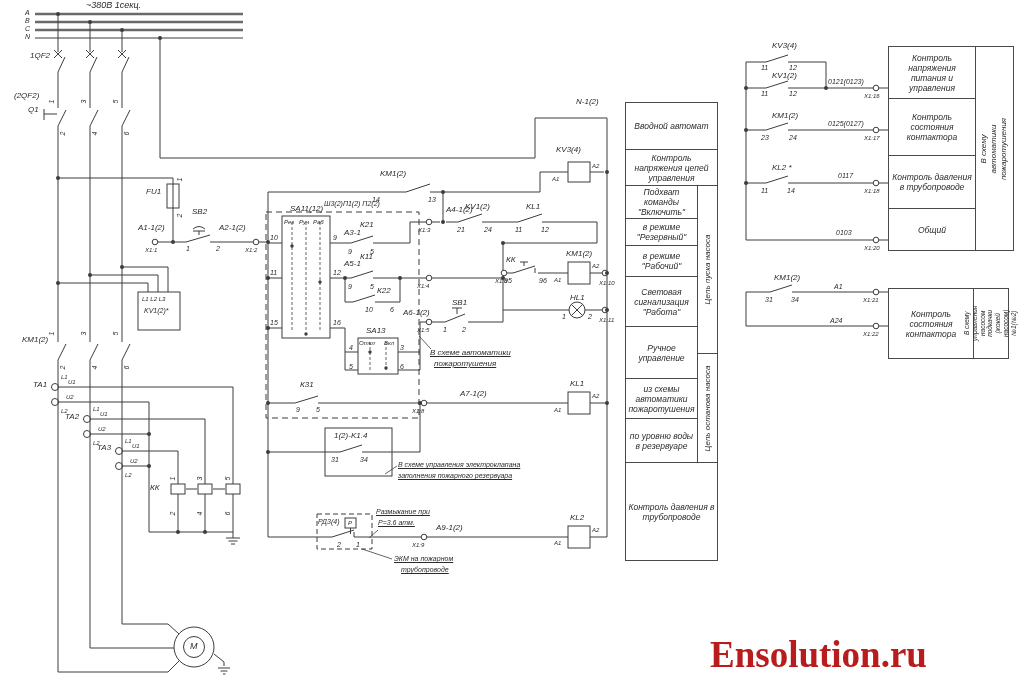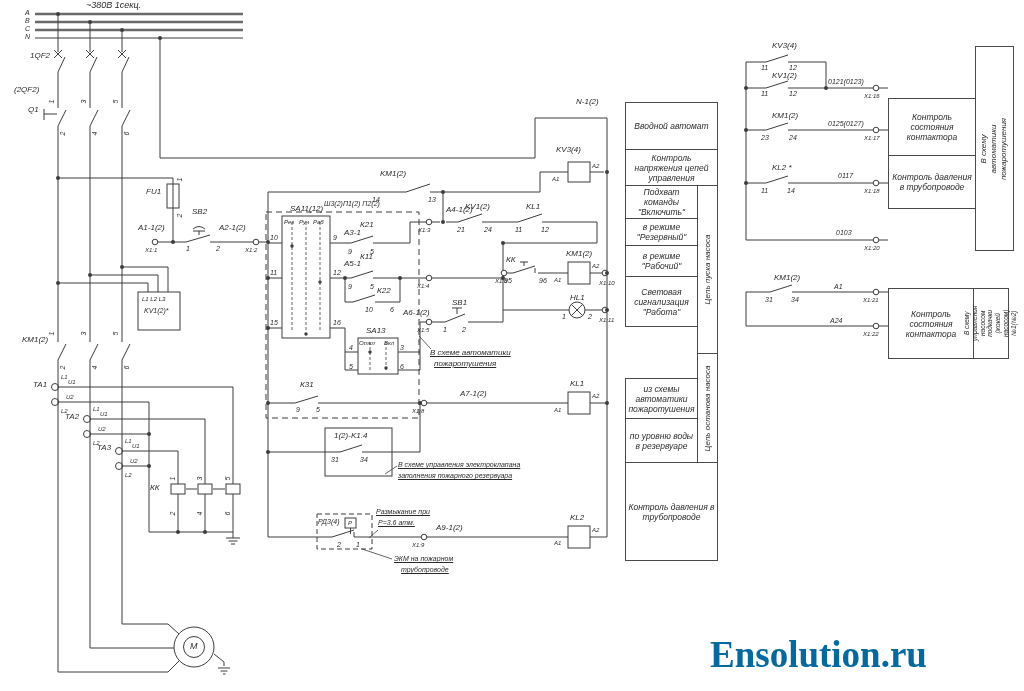--- a/index.html
+++ b/index.html
@@ -8,21 +8,21 @@
   .L{position:absolute;font:italic 8px "Liberation Sans",sans-serif;color:#2b2b2b;white-space:nowrap;line-height:1}
   .t9{font-size:9px}.t7{font-size:7px}.t6{font-size:6px}
   .ul{text-decoration:underline}
   .r90{transform:rotate(-90deg);transform-origin:center}
   .cell{position:absolute;border:1px solid #4a4a4a;display:flex;align-items:center;justify-content:center;text-align:center;
         font:italic 8.5px "Liberation Sans",sans-serif;color:#2b2b2b;box-sizing:border-box;padding:1px 2px;background:transparent}
   .vcell{position:absolute;border:1px solid #4a4a4a;display:flex;align-items:center;justify-content:center;box-sizing:border-box;background:transparent}
   .vtxt{transform:rotate(-90deg);white-space:nowrap;font:italic 8px "Liberation Sans",sans-serif;color:#2b2b2b;text-align:center}
   .vtxt.wrap{white-space:normal;width:110px;line-height:1.25}
   .vtxt.wrap2{white-space:normal;width:64px;font-size:6.5px;line-height:1.2}
-  .wm{position:absolute;font:bold 37px "Liberation Serif",serif;color:#0369a1;line-height:1}
+  .wm{position:absolute;font:bold 37px "Liberation Serif",serif;color:#b91c1c;line-height:1}
 </style>
 </head>
 <body>
 
 <div id="stage">
 
 <svg width="1024" height="691" viewBox="0 0 1024 691">
   <g stroke="#3d3d3d" stroke-width="1" fill="none">
     <g>
       <path stroke-width="2.6" stroke="#6a6a6a" d="M35 14H243 M35 22H243 M35 30H243"></path>
@@ -198,21 +198,21 @@
         <circle cx="386" cy="368" r="1.7"></circle>
   </g>
 </svg>
 
 <span class="L t9" style="left:86px;top:1px">~380В 1секц.</span>
 <span class="L t7" style="left:25px;top:9px">А</span>
 <span class="L t7" style="left:25px;top:17px">В</span>
 <span class="L t7" style="left:25px;top:25px">С</span>
 <span class="L t7" style="left:25px;top:33px">N</span>
 <span class="L" style="left:30px;top:52px">1QF2</span>
-<span class="L" style="left:14px;top:86px">(2QF2)</span>
+<span class="L" style="left:14px;top:92px">(2QF2)</span>
 <span class="L" style="left:28px;top:106px">Q1</span>
 <span class="L t7 r90" style="left:50px;top:98px">1</span>
 <span class="L t7 r90" style="left:82px;top:98px">3</span>
 <span class="L t7 r90" style="left:114px;top:98px">5</span>
 <span class="L t7 r90" style="left:61px;top:130px">2</span>
 <span class="L t7 r90" style="left:93px;top:130px">4</span>
 <span class="L t7 r90" style="left:125px;top:130px">6</span>
 <span class="L" style="left:146px;top:188px">FU1</span>
 <span class="L t7 r90" style="left:178px;top:176px">1</span>
 <span class="L t7 r90" style="left:178px;top:212px">2</span>
@@ -346,20 +346,21 @@
 <span class="L t6" style="left:592px;top:527px">А2</span>
 <span class="L ul t7" style="left:394px;top:555px">ЭКМ на пожарном</span>
 <span class="L ul t7" style="left:401px;top:566px">трубопроводе</span>
 
 <div class="cell" style="left:625px;top:102px;width:93px;height:48px">Вводной автомат</div>
 <div class="cell" style="left:625px;top:149px;width:93px;height:37px">Контроль напряжения цепей управления</div>
 <div class="cell" style="left:625px;top:185px;width:73px;height:34px">Подхват команды "Включить"</div>
 <div class="cell" style="left:625px;top:218px;width:73px;height:28px">в режиме "Резервный"</div>
 <div class="cell" style="left:625px;top:245px;width:73px;height:32px">в режиме "Рабочий"</div>
 <div class="cell" style="left:625px;top:276px;width:73px;height:51px">Световая сигнализация "Работа"</div>
+<div class="cell" style="left:625px;top:326px;width:73px;height:53px">Ручное управление</div>
 <div class="cell" style="left:625px;top:418px;width:73px;height:45px">по уровню воды в резервуаре</div>
 <div class="cell" style="left:625px;top:378px;width:73px;height:41px">из схемы автоматики пожаротушения</div>
 <div class="cell" style="left:625px;top:462px;width:93px;height:99px">Контроль давления в трубопроводе</div>
 <div class="vcell" style="left:697px;top:185px;width:21px;height:169px">
   <span class="vtxt">Цепь пуска насоса</span>
 </div>
 <div class="vcell" style="left:697px;top:353px;width:21px;height:110px">
   <span class="vtxt">Цепь останова насоса</span>
 </div>
 
@@ -376,22 +377,24 @@
 <span class="L t7" style="left:789px;top:134px">24</span>
 <span class="L t7" style="left:828px;top:120px">0125(0127)</span>
 <span class="L t6" style="left:864px;top:135px">X1:17</span>
 <span class="L" style="left:772px;top:164px">KL2 *</span>
 <span class="L t7" style="left:761px;top:187px">11</span>
 <span class="L t7" style="left:787px;top:187px">14</span>
 <span class="L t7" style="left:838px;top:172px">0117</span>
 <span class="L t6" style="left:864px;top:188px">X1:18</span>
 <span class="L t7" style="left:836px;top:229px">0103</span>
 <span class="L t6" style="left:864px;top:245px">X1:20</span>
+<div class="cell" style="left:888px;top:46px;width:88px;height:53px">Контроль напряжения питания и управления</div>
 <div class="cell" style="left:888px;top:98px;width:88px;height:58px">Контроль состояния контактора</div>
 <div class="cell" style="left:888px;top:155px;width:88px;height:54px">Контроль давления в трубопроводе</div>
+<div class="cell" style="left:888px;top:208px;width:88px;height:43px">Общий</div>
 <div class="vcell" style="left:975px;top:46px;width:39px;height:205px">
   <span class="vtxt wrap">В схему автоматики пожаротушения</span>
 </div>
 
 <span class="L" style="left:774px;top:274px">KM1(2)</span>
 <span class="L t7" style="left:765px;top:296px">31</span>
 <span class="L t7" style="left:791px;top:296px">34</span>
 <span class="L t7" style="left:834px;top:283px">А1</span>
 <span class="L t6" style="left:863px;top:297px">X1:21</span>
 <span class="L t7" style="left:830px;top:317px">А24</span>

